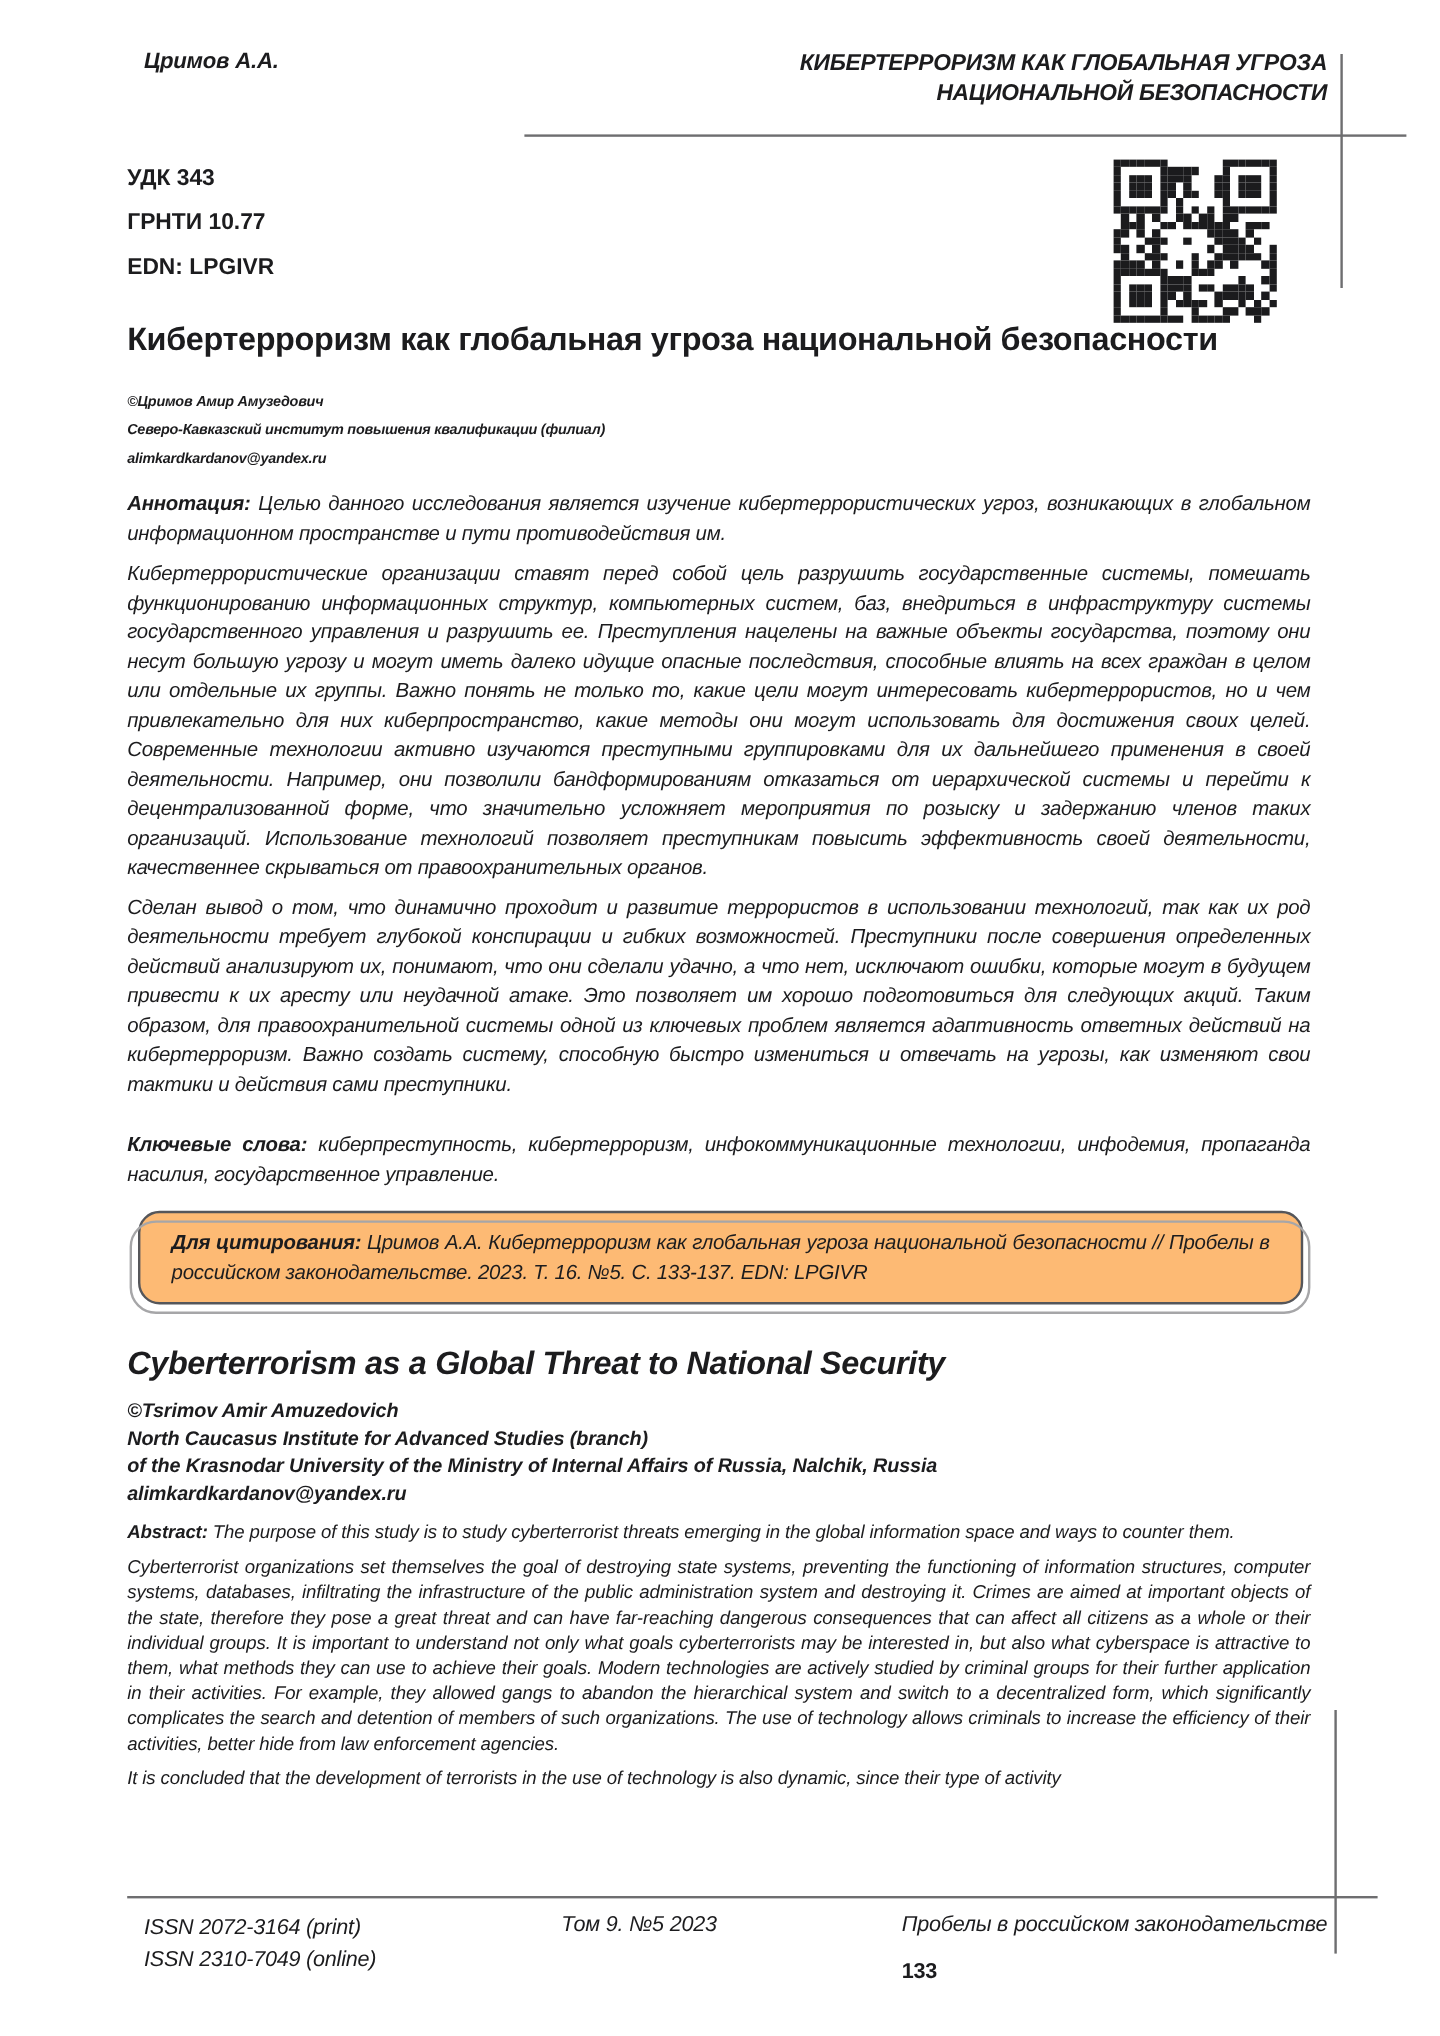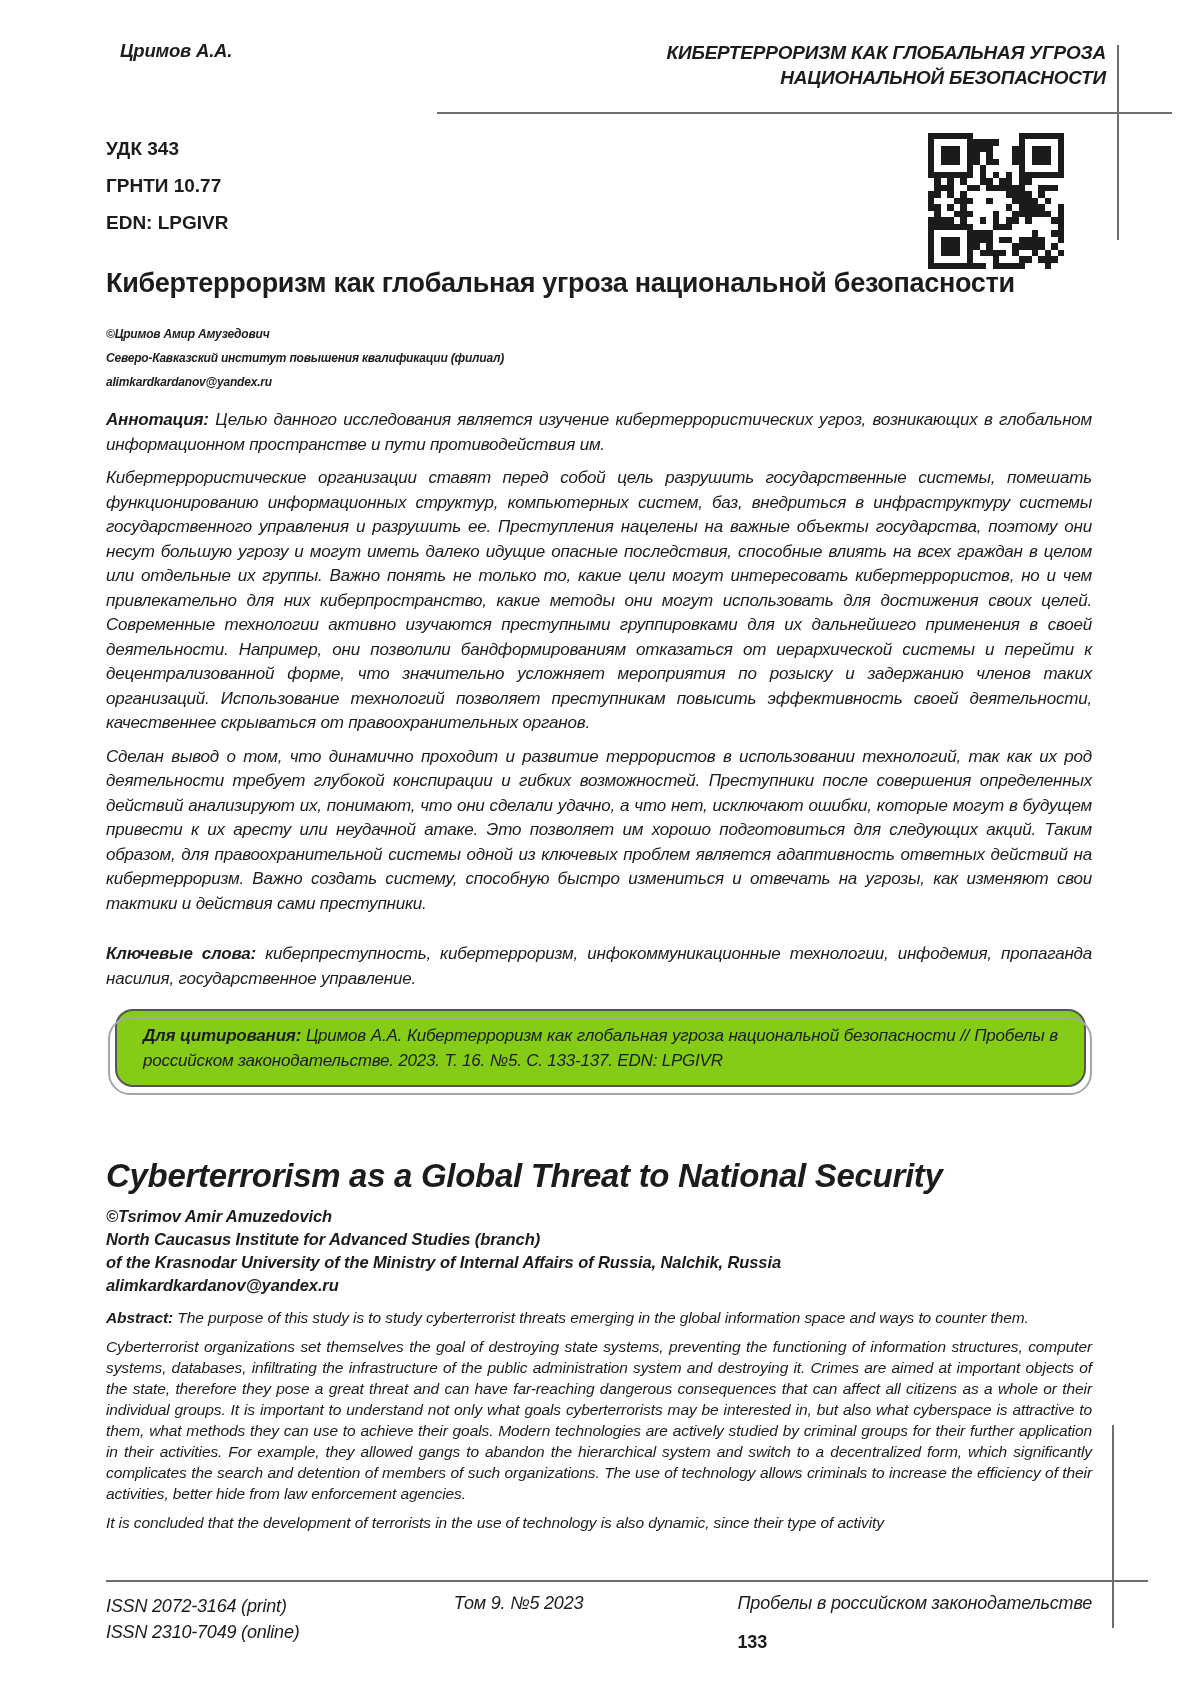--- a/index.html
+++ b/index.html
@@ -32,37 +32,37 @@
   h1.ru-title { font-size:27px; font-weight:bold; line-height:34px; letter-spacing:-0.3px; margin-bottom:22px; }
   .author-block { font-size:12px; font-weight:bold; font-style:italic; line-height:24px; letter-spacing:-0.2px; }
   .body-ru { font-size:17px; font-style:italic; line-height:24.5px; letter-spacing:-0.2px;
              text-align:justify; }
   p.lead { margin-top:14px; }
   p.para { margin-top:9px; }
   p.keywords { margin-top:26px; }
   .b { font-weight:bold; }
 
   .citation-box { position:relative; margin-top:18px; margin-left:9px; margin-right:6px;
-                  background:#84cc16; border:2px solid #55565a; border-radius:18px;
+                  background:#fdba74; border:2px solid #55565a; border-radius:18px;
                   padding:12px 26px; }
   .citation-box::before { content:""; position:absolute; left:-9px; top:6px; right:-8px; bottom:-10px;
                   border:2px solid #a6a6a8; border-radius:22px; pointer-events:none; }
   .citation-box p { font-size:17px; font-style:italic; line-height:25px; letter-spacing:-0.2px; text-align:justify; }
 
-  h2.en-title { margin-top:72px; font-size:33px; font-weight:bold; font-style:italic;
+  h2.en-title { margin-top:32px; font-size:27px; font-weight:bold; font-style:italic;
                 line-height:34px; letter-spacing:-0.3px; }
   .author-block-en { margin-top:12px; font-size:16.5px; font-weight:bold; font-style:italic;
                      line-height:23px; letter-spacing:-0.1px; }
   .body-en { font-size:15.5px; font-style:italic; line-height:21px; letter-spacing:-0.1px; text-align:justify; }
   p.lead-en { margin-top:10px; }
   p.para-en { margin-top:8px; }
 
   
   .foot-rule { position:absolute; top:1580px; left:106px; width:1042px; height:2px; background:#6e6e70; }
-  .footer { position:absolute; top:1593px; left:106px; width:986px;
+  .footer { position:absolute; top:1593px; left:120px; width:986px;
             display:flex; justify-content:space-between; align-items:flex-start;
             font-size:18px; font-style:italic; letter-spacing:-0.2px; }
   .f-issn { line-height:26px; }
   .f-center { flex:1; text-align:center; }
   .f-right { display:flex; align-items:baseline; gap:18px; white-space:nowrap;flex-direction:column; }
   .f-page { font-style:normal;font-weight:bold; }
 </style>
 </head>
 <body>
 

